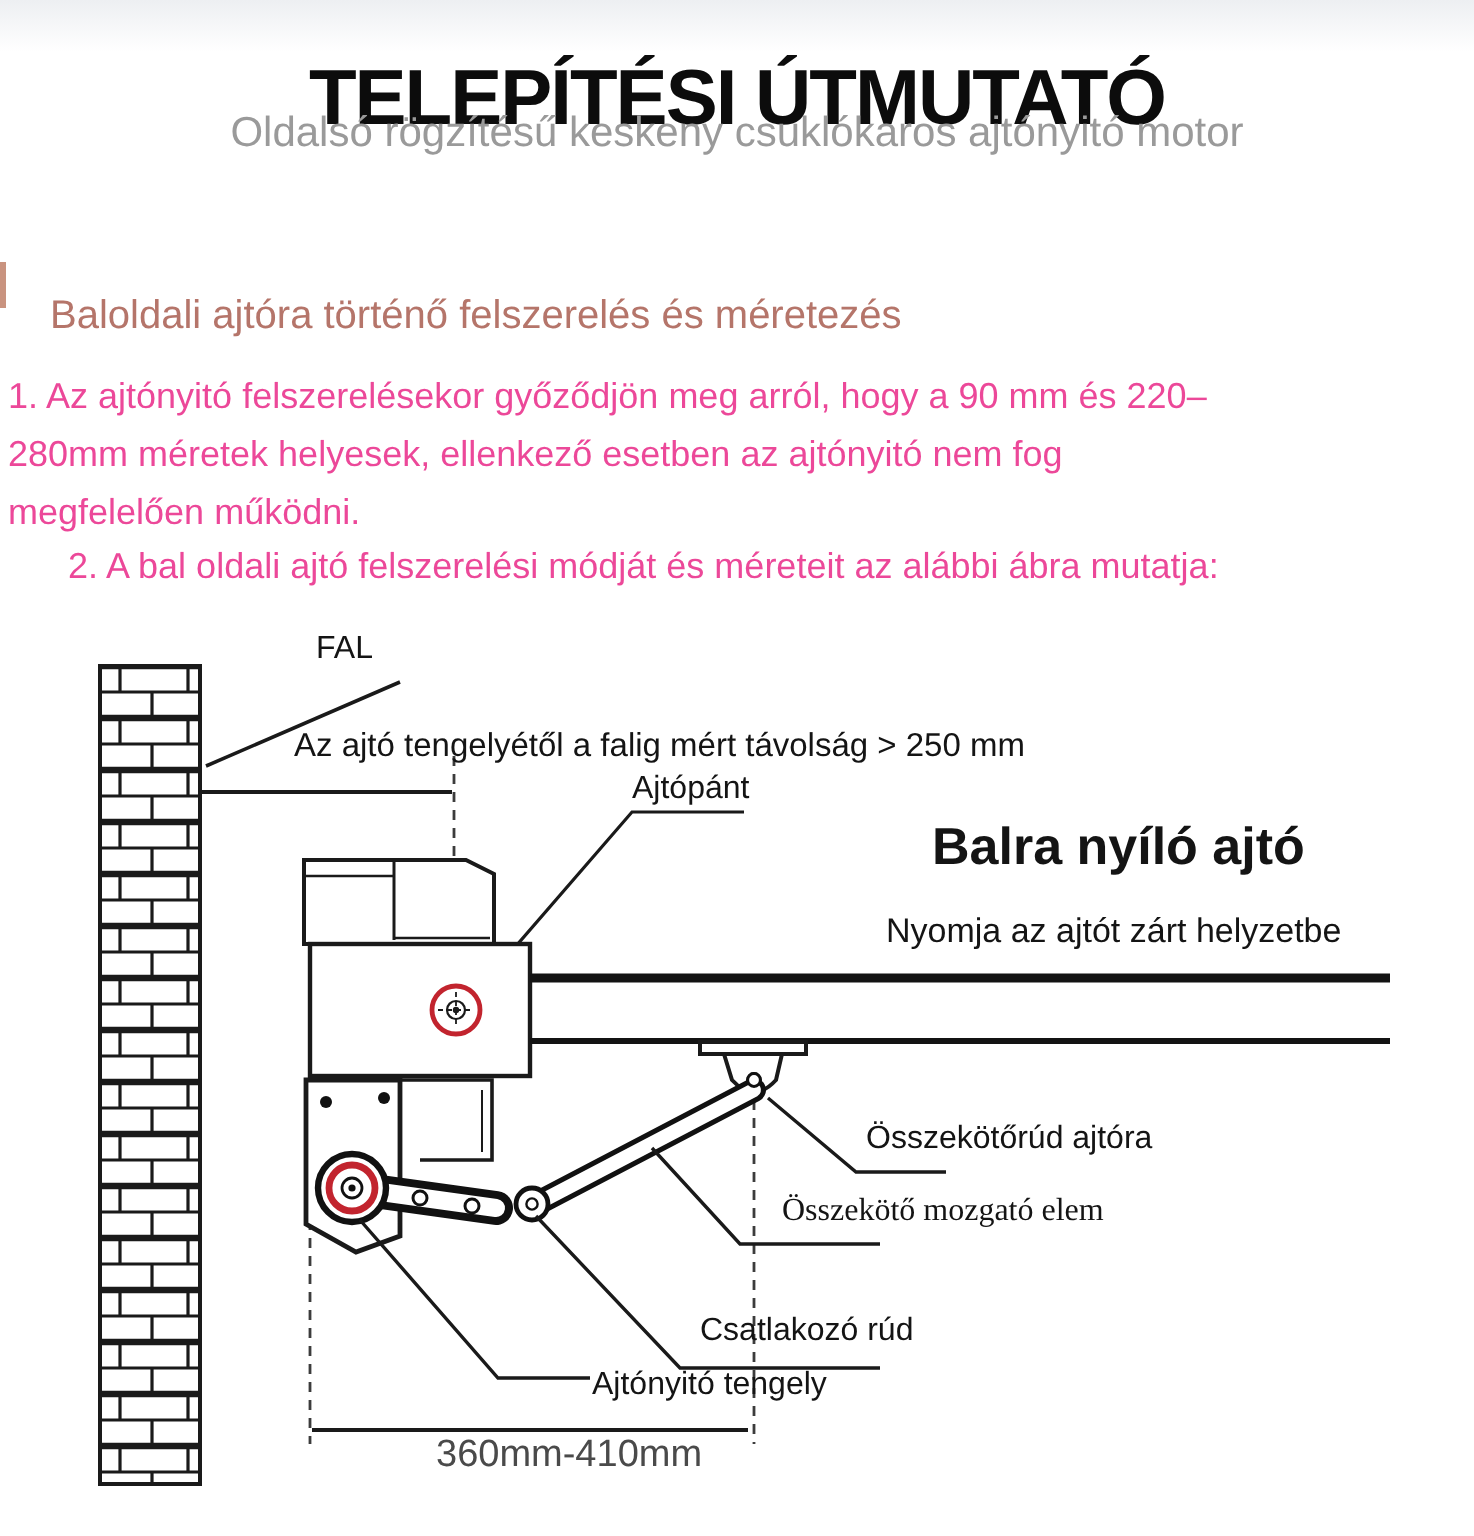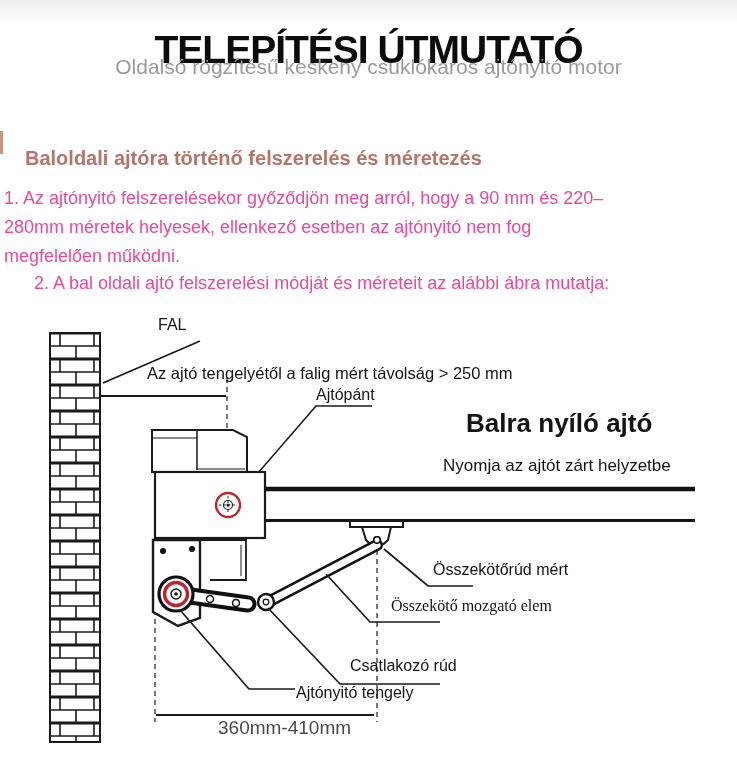--- a/index.html
+++ b/index.html
@@ -24,21 +24,21 @@
     position:absolute;left:0;top:55px;width:737px;
     text-align:center;
     font-size:21px;color:#9a9a9a;
   }
   .section-tick{
     position:absolute;left:0;top:131px;width:3px;height:23px;
     background:#c9937f;
   }
   .section-heading{
     position:absolute;left:25px;top:130px;
-    font-size:20px;font-weight:bold;color:#b5756a;
+    font-size:20px;font-weight:normal;color:#b5756a;
     white-space:nowrap;
   }
   .para{
     position:absolute;left:4px;
     font-size:18px;line-height:29px;color:#ec4899;
   }
   #para1{top:166px;width:618px;}
   #para2{top:251px;width:720px;margin-left:30px;}
   .diagram{position:absolute;left:0;top:0;width:737px;height:544px;}
   .diagram svg{position:absolute;left:0;top:0;}
@@ -162,18 +162,18 @@
     </g>
 
     <line x1="156" y1="715" x2="374" y2="715" stroke="#1a1a1a" stroke-width="2"></line>
   </svg>
 
   <div class="lbl" id="lbl-fal">FAL</div>
   <div class="lbl" id="lbl-distance">Az ajtó tengelyétől a falig mért távolság &gt; 250 mm</div>
   <div class="lbl" id="lbl-hinge">Ajtópánt</div>
   <div class="lbl" id="lbl-close">Nyomja az ajtót zárt helyzetbe</div>
   <div class="lbl" id="lbl-door-direction">Balra nyíló ajtó</div>
-  <div class="lbl" id="lbl-rod-holder">Összekötőrúd mért</div>
+  <div class="lbl" id="lbl-rod-holder">Összekötőrúd ajtóra</div>
   <div class="lbl" id="lbl-moving">Összekötő mozgató elem</div>
   <div class="lbl" id="lbl-conn-rod">Csatlakozó rúd</div>
   <div class="lbl" id="lbl-shaft">Ajtónyitó tengely</div>
   <div class="lbl" id="lbl-measure">360mm-410mm</div>
 </div>
 
 </body></html>

